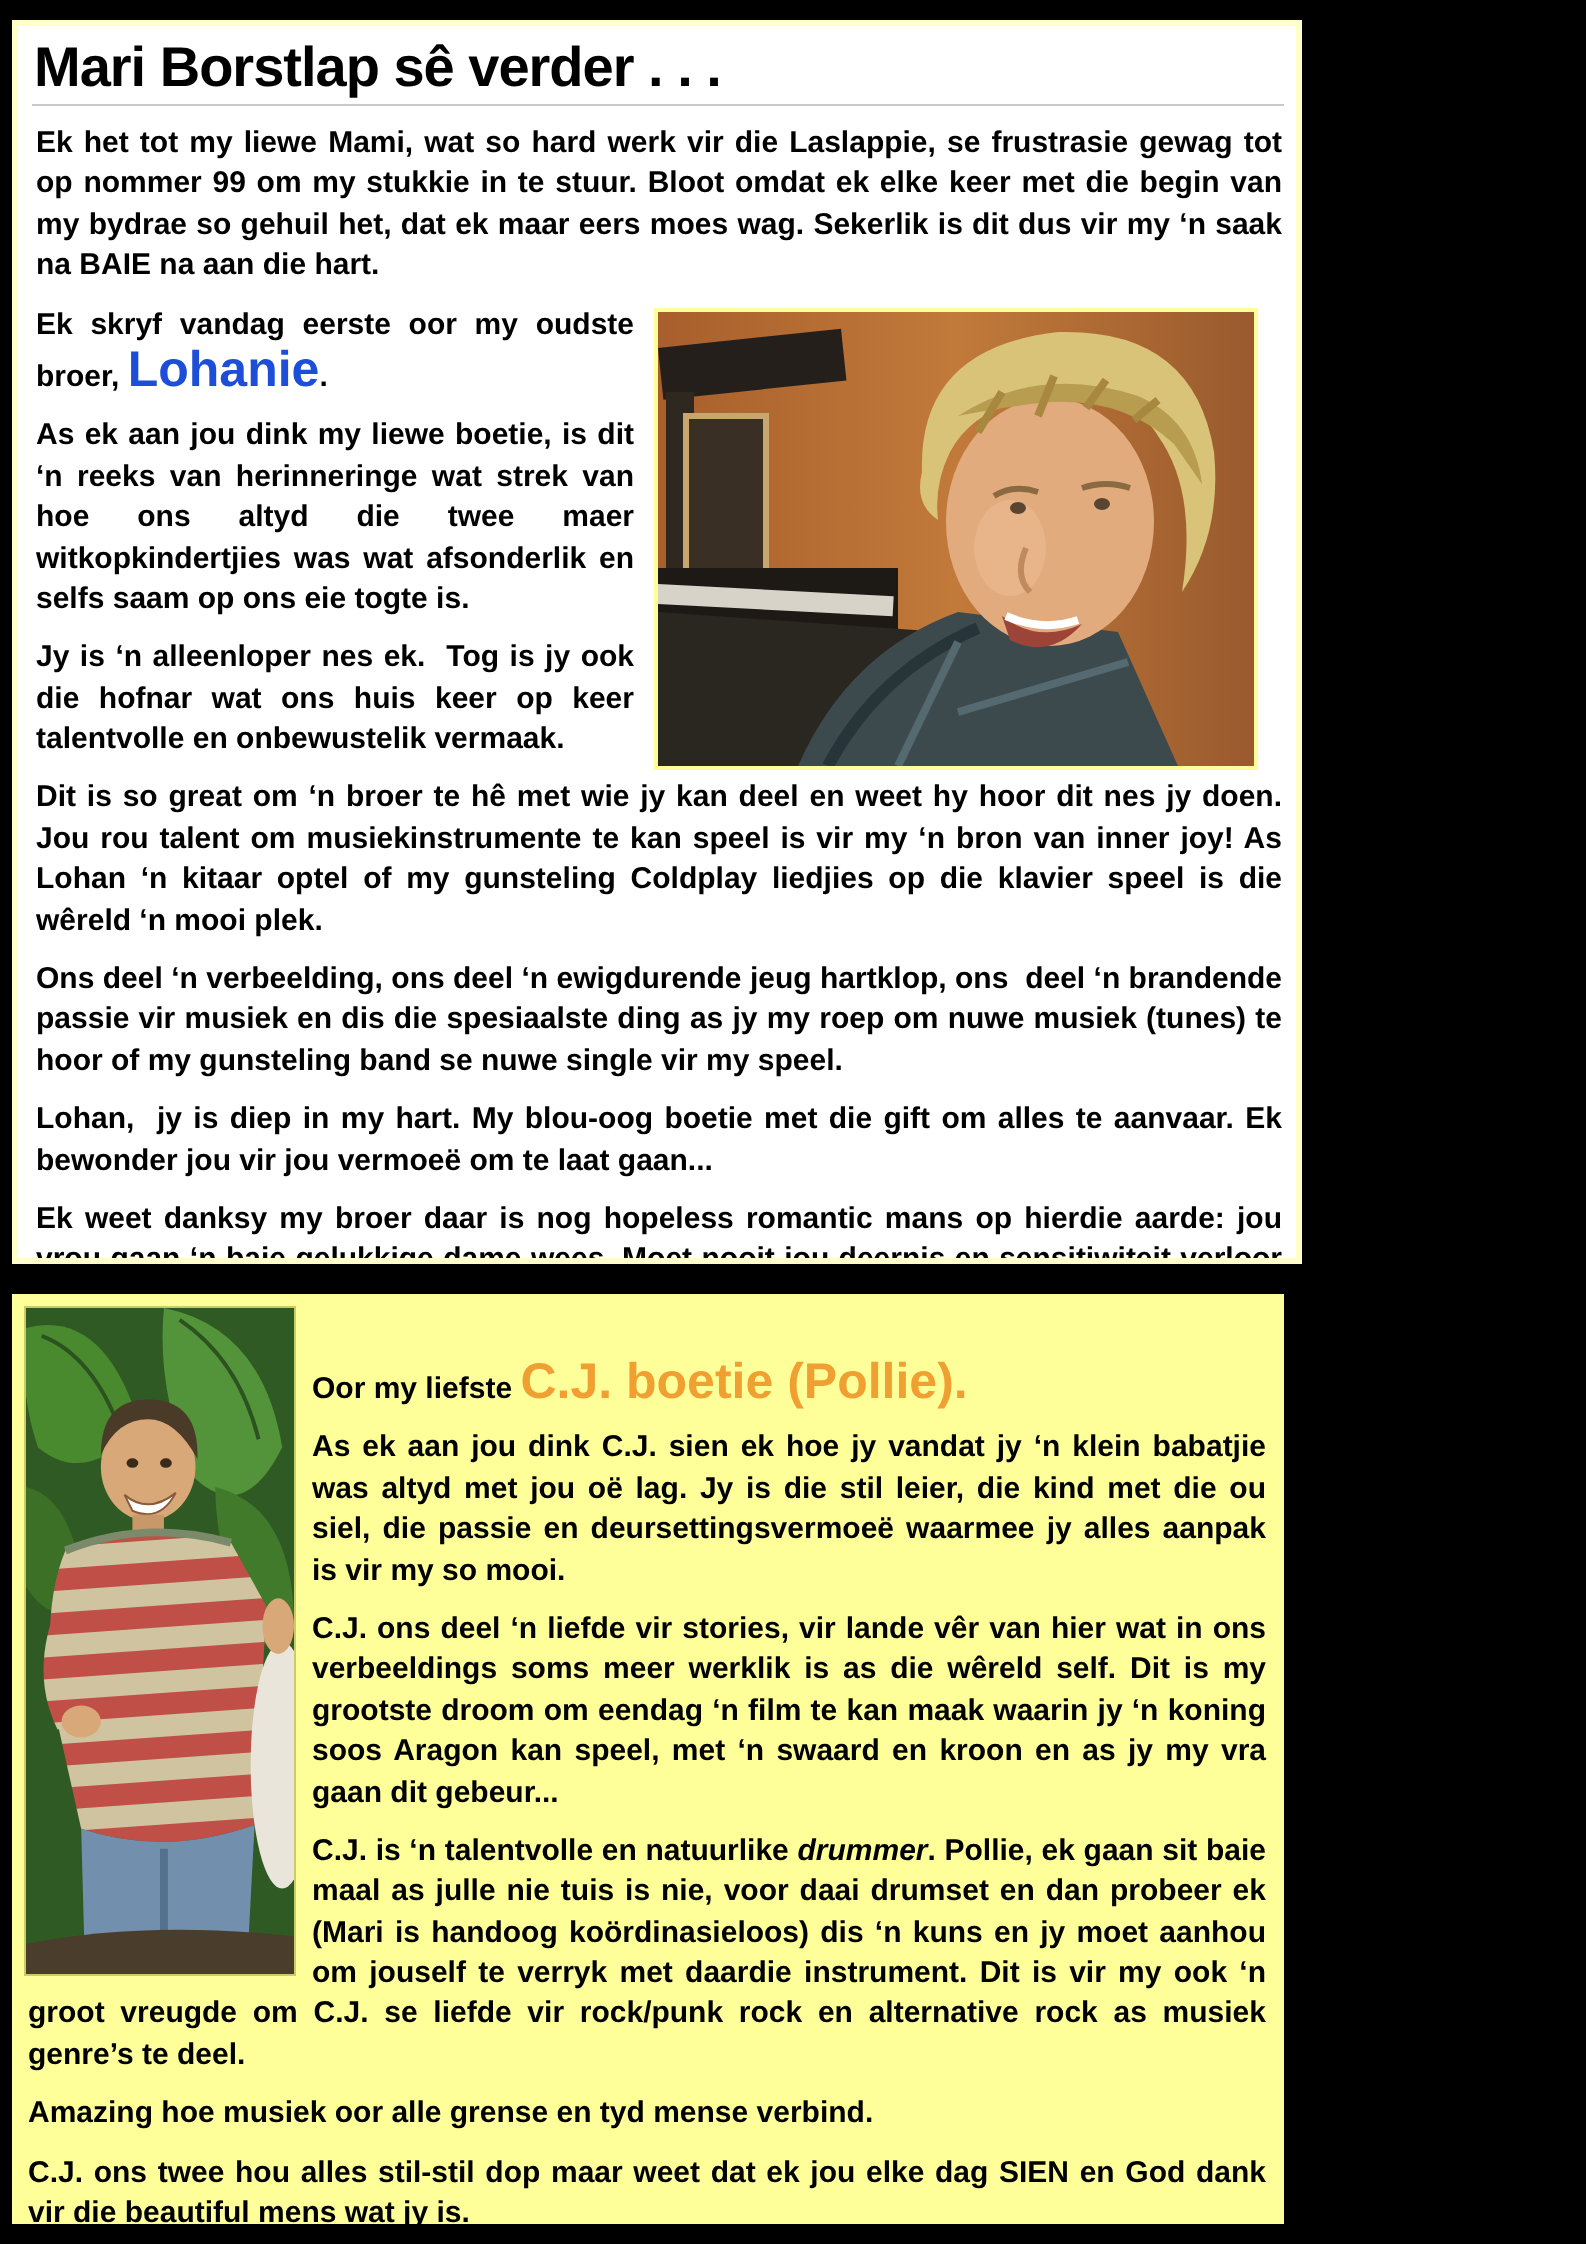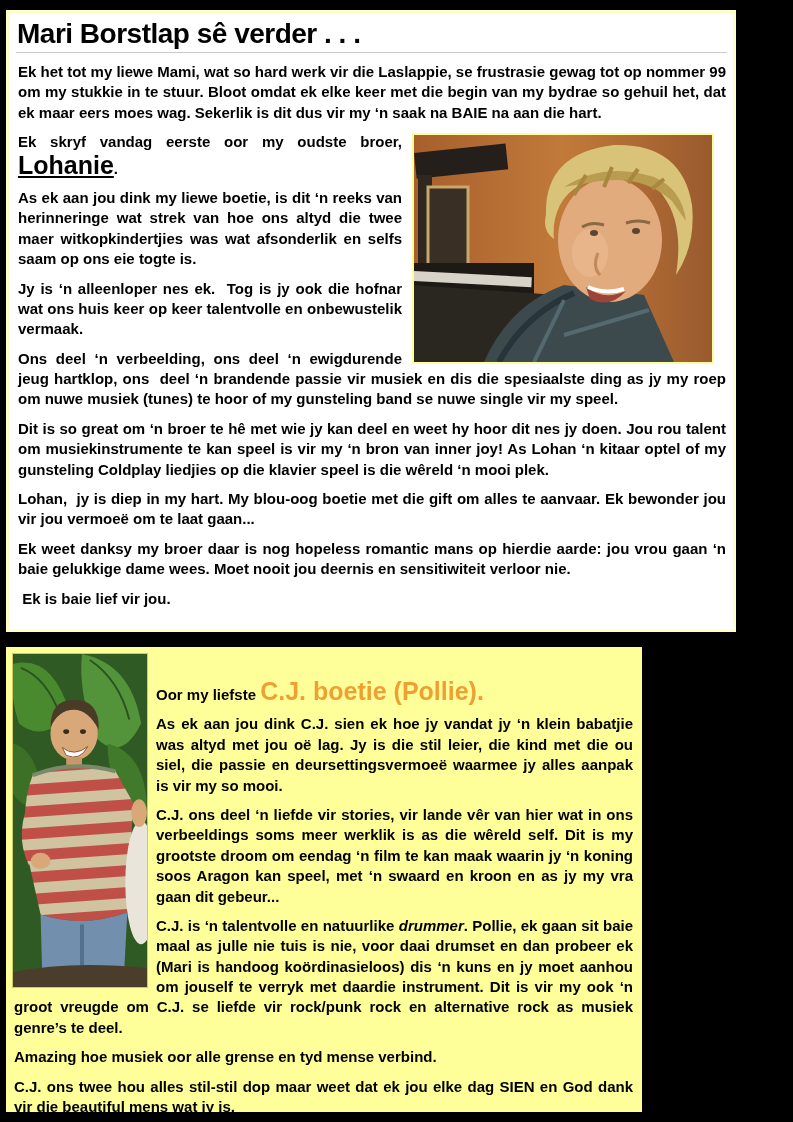--- a/index.html
+++ b/index.html
@@ -2,34 +2,34 @@
 <html><head>
 <meta charset="utf-8">
 <style>
   html,body{margin:0;padding:0;}
   body{
     width:793px;height:1122px;background:#000;position:relative;
     font-family:"Liberation Sans",sans-serif;
   }
   
   .box1{
-    position:absolute;left:6px;top:10px;width:730px;height:622px;
+    position:absolute;left:6px;top:10px;width:645px;height:622px;
     box-sizing:border-box;background:#ffffff;border:3px solid #ffffc8;
     padding:2px 6px 4px 7px;overflow:hidden;
   }
   .page-title{
     font-size:28px;font-weight:bold;color:#000;margin:3px 0 2px 1px;
     letter-spacing:-0.5px;
   }
   .title-rule{height:1px;background:#c9c9c9;margin:1px 0 6px 0;}
   p.bodytext{
     font-size:15px;font-weight:bold;color:#000;line-height:1.36;
     text-align:justify;margin:9px 1px 9px 2px;white-space:pre-wrap;
   }
-  .green-name{color:#000000;font-size:25px;line-height:1;text-decoration:underline;}
+  .green-name{color:#1d4ed8;font-size:25px;line-height:1;}
   .orange-name{color:#f0a033;font-size:25px;line-height:1;}
   .photo1{
     float:right;width:298px;height:227px;border:2px solid #ffff99;
     margin:1px 13px 4px 10px;background:#b96f35;display:block;
   }
   
   .box2{
     position:absolute;left:6px;top:647px;width:636px;height:465px;
     box-sizing:border-box;background:#ffff99;
     padding:2px 8px 4px 6px;overflow:hidden;
@@ -86,22 +86,22 @@
     <ellipse cx="222" cy="96" rx="4" ry="3" fill="#5a4630"></ellipse>
     <path d="M184 118 Q178 132 186 140" stroke="#c08a5e" stroke-width="3" fill="none"></path>
     <path d="M172 152 Q190 166 212 156 Q196 174 176 164 Z" fill="#9c4438"></path>
     <path d="M174 152 Q192 160 210 154" stroke="#fff" stroke-width="4" fill="none"></path>
   </svg>
 
   <p class="bodytext"><span>Ek skryf vandag eerste oor my oudste broer, </span><span class="green-name">Lohanie</span><span>.</span></p>
 
   <p class="bodytext">As ek aan jou dink my liewe boetie, is dit ‘n reeks van herinneringe wat strek van hoe ons altyd die twee maer witkopkindertjies was wat afsonderlik en selfs saam op ons eie togte is.</p>
   <p class="bodytext">Jy is ‘n alleenloper nes ek.  Tog is jy ook die hofnar wat ons huis keer op keer talentvolle en onbewustelik vermaak.</p>
+  <p class="bodytext">Dit is so great om ‘n broer te hê met wie jy kan deel en weet hy hoor dit nes jy doen. Jou rou talent om musiekinstrumente te kan speel is vir my ‘n bron van inner joy! As Lohan ‘n kitaar optel of my gunsteling Coldplay liedjies op die klavier speel is die wêreld ‘n mooi plek.</p>
   <p class="bodytext">Ons deel ‘n verbeelding, ons deel ‘n ewigdurende jeug hartklop, ons  deel ‘n brandende passie vir musiek en dis die spesiaalste ding as jy my roep om nuwe musiek (tunes) te hoor of my gunsteling band se nuwe single vir my speel.</p>
-  <p class="bodytext">Dit is so great om ‘n broer te hê met wie jy kan deel en weet hy hoor dit nes jy doen. Jou rou talent om musiekinstrumente te kan speel is vir my ‘n bron van inner joy! As Lohan ‘n kitaar optel of my gunsteling Coldplay liedjies op die klavier speel is die wêreld ‘n mooi plek.</p>
   <p class="bodytext">Lohan,  jy is diep in my hart. My blou-oog boetie met die gift om alles te aanvaar. Ek bewonder jou vir jou vermoeë om te laat gaan...</p>
   <p class="bodytext">Ek weet danksy my broer daar is nog hopeless romantic mans op hierdie aarde: jou vrou gaan ‘n baie gelukkige dame wees. Moet nooit jou deernis en sensitiwiteit verloor nie.</p>
   <p class="bodytext"> Ek is baie lief vir jou.</p>
 </div>
 
 <div class="box2">
 
   <svg class="photo2" viewBox="0 0 136 335" preserveAspectRatio="none" xmlns="http://www.w3.org/2000/svg">
     <defs>
       <pattern id="stripes" width="10" height="22" patternUnits="userSpaceOnUse" patternTransform="rotate(-4)">

